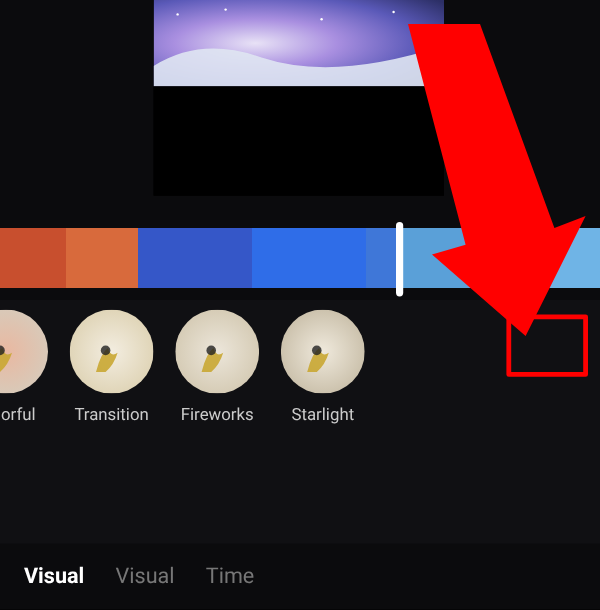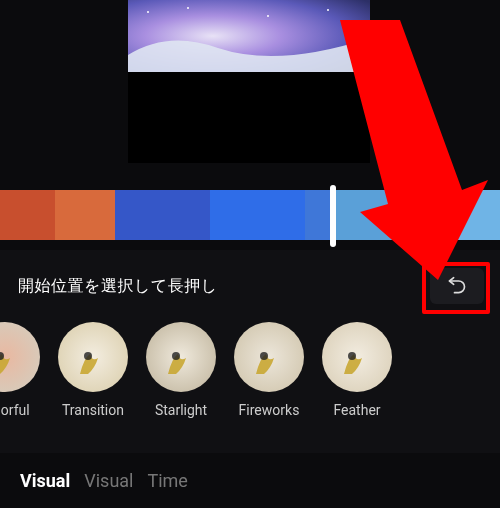--- a/index.html
+++ b/index.html
@@ -12,21 +12,21 @@
   .playhead{position:absolute;top:185px;left:330px;width:6px;height:62px;background:#fff;border-radius:3px}
   .panel{position:absolute;left:0;top:250px;width:500px;height:258px;background:#101013}
   .hdr-row{display:flex;align-items:center;justify-content:space-between;padding:18px 16px 10px 18px}
   .hdr-txt{color:#fff;font-size:16px;font-weight:500;letter-spacing:.5px}
   .undo-btn{width:54px;height:36px;background:#1c1c20;border-radius:6px;display:flex;align-items:center;justify-content:center;cursor:pointer}
   .undo-highlight{position:absolute;border:4px solid #ff0000;width:60px;height:44px;top:262px;right:10px;border-radius:2px;pointer-events:none}
   .fx-strip{display:flex;gap:18px;padding:8px 0 0 0;overflow:hidden;margin-left:-30px}
   .fx-item{display:flex;flex-direction:column;align-items:center;gap:10px;cursor:pointer;flex:0 0 auto}
   .thumb{width:70px;height:70px;border-radius:50%;}
   .fx-label{color:#ccc;font-size:14px}
-  .tabs{position:absolute;left:0;bottom:0;width:500px;height:55px;display:flex;align-items:center;gap:14px;padding:0 20px;box-sizing:border-box;background:#0b0b0d}
+  .tabs{position:absolute;left:0;bottom:0;width:500px;height:55px;display:flex;align-items:center;gap:26px;padding:0 20px;box-sizing:border-box;background:#0b0b0d}
   .tab{color:#777;font-size:18px;cursor:pointer;white-space:nowrap}
   .tab.active{color:#fff;font-weight:700}
   .arrow{position:absolute;pointer-events:none}
 </style>
 </head>
 <body>
 <div class="stage">
 
 <div class="preview">
   <svg class="preview-img" viewBox="0 0 242 72" preserveAspectRatio="none">
@@ -53,29 +53,20 @@
       <div class="tl-seg" style="background: rgb(216, 106, 60); width: 60px;"></div>
       <div class="tl-seg" style="background: rgb(53, 87, 200); width: 95px;"></div>
       <div class="tl-seg" style="background: rgb(47, 109, 232); width: 95px;"></div>
       <div class="tl-seg" style="background: rgb(63, 119, 216); width: 30px;"></div>
       <div class="tl-seg" style="background: rgb(90, 160, 216); width: 90px;"></div>
       <div class="tl-seg" style="background: rgb(111, 180, 230); width: 75px;"></div>
     </div>
 <div class="playhead" style="left: 330px;"></div>
 
 <div class="panel">
-  <div class="hdr-row">
-    <span class="hdr-txt">開始位置を選択して長押し</span>
-    <div class="undo-btn">
-      <svg width="22" height="20" viewBox="0 0 24 24" fill="none">
-        <path d="M8 10 L3 6 L8 2" stroke="#ddd" stroke-width="2" fill="none" stroke-linecap="round" stroke-linejoin="round"></path>
-        <path d="M3 6 H14 a7 7 0 0 1 7 7 v0 a7 7 0 0 1 -7 7 H9" stroke="#ddd" stroke-width="2" fill="none" stroke-linecap="round"></path>
-      </svg>
-    </div>
-  </div>
   <div class="fx-strip" id="fx">
         <div class="fx-item">
           <div class="thumb" style="overflow: hidden;"><svg viewBox="0 0 70 70" width="70" height="70">
               <defs>
                 <radialGradient id="gcolorful">
                   <stop offset="0%" stop-color="#e9b8a1"></stop>
                   <stop offset="100%" stop-color="#d9c9b8"></stop>
                 </radialGradient>
               </defs>
               <rect width="70" height="70" fill="url(#gcolorful)"></rect>
@@ -94,58 +85,44 @@
               </defs>
               <rect width="70" height="70" fill="url(#gbutterfly)"></rect>
               <path d="M22,52 q4,-16 10,-20 q2,8 8,4 q-3,10 -10,16z" fill="#c9a733" opacity="0.9"></path>
               <circle cx="30" cy="34" r="4" fill="#222" opacity="0.8"></circle>
             </svg></div>
           <span class="fx-label">Transition</span>
         </div>
         <div class="fx-item">
           <div class="thumb" style="overflow: hidden;"><svg viewBox="0 0 70 70" width="70" height="70">
               <defs>
-                <radialGradient id="gstarlight">
-                  <stop offset="0%" stop-color="#efe9dc"></stop>
-                  <stop offset="100%" stop-color="#ccc2ad"></stop>
-                </radialGradient>
-              </defs>
-              <rect width="70" height="70" fill="url(#gstarlight)"></rect>
-              <path d="M22,52 q4,-16 10,-20 q2,8 8,4 q-3,10 -10,16z" fill="#c9a733" opacity="0.9"></path>
-              <circle cx="30" cy="34" r="4" fill="#222" opacity="0.8"></circle>
-            </svg></div>
-          <span class="fx-label">Starlight</span>
-        </div>
-        <div class="fx-item">
-          <div class="thumb" style="overflow: hidden;"><svg viewBox="0 0 70 70" width="70" height="70">
-              <defs>
                 <radialGradient id="gfireworks">
                   <stop offset="0%" stop-color="#ece6da"></stop>
                   <stop offset="100%" stop-color="#d6ccb6"></stop>
                 </radialGradient>
               </defs>
               <rect width="70" height="70" fill="url(#gfireworks)"></rect>
               <path d="M22,52 q4,-16 10,-20 q2,8 8,4 q-3,10 -10,16z" fill="#c9a733" opacity="0.9"></path>
               <circle cx="30" cy="34" r="4" fill="#222" opacity="0.8"></circle>
             </svg></div>
           <span class="fx-label">Fireworks</span>
         </div>
         <div class="fx-item">
           <div class="thumb" style="overflow: hidden;"><svg viewBox="0 0 70 70" width="70" height="70">
               <defs>
-                <radialGradient id="gfeather">
-                  <stop offset="0%" stop-color="#f2ece0"></stop>
-                  <stop offset="100%" stop-color="#dfd5c0"></stop>
+                <radialGradient id="gstarlight">
+                  <stop offset="0%" stop-color="#efe9dc"></stop>
+                  <stop offset="100%" stop-color="#ccc2ad"></stop>
                 </radialGradient>
               </defs>
-              <rect width="70" height="70" fill="url(#gfeather)"></rect>
+              <rect width="70" height="70" fill="url(#gstarlight)"></rect>
               <path d="M22,52 q4,-16 10,-20 q2,8 8,4 q-3,10 -10,16z" fill="#c9a733" opacity="0.9"></path>
               <circle cx="30" cy="34" r="4" fill="#222" opacity="0.8"></circle>
             </svg></div>
-          <span class="fx-label">Feather</span>
+          <span class="fx-label">Starlight</span>
         </div>
       </div>
 </div>
 
 <div class="undo-highlight"></div>
 
 <svg class="arrow" style="left:290px;top:20px" width="200" height="270" viewBox="0 0 200 270">
   <g fill="#ff0000">
     <polygon points="50,0 110,0 172,170 198,160 148,260 70,192 98,184"></polygon>
   </g>

